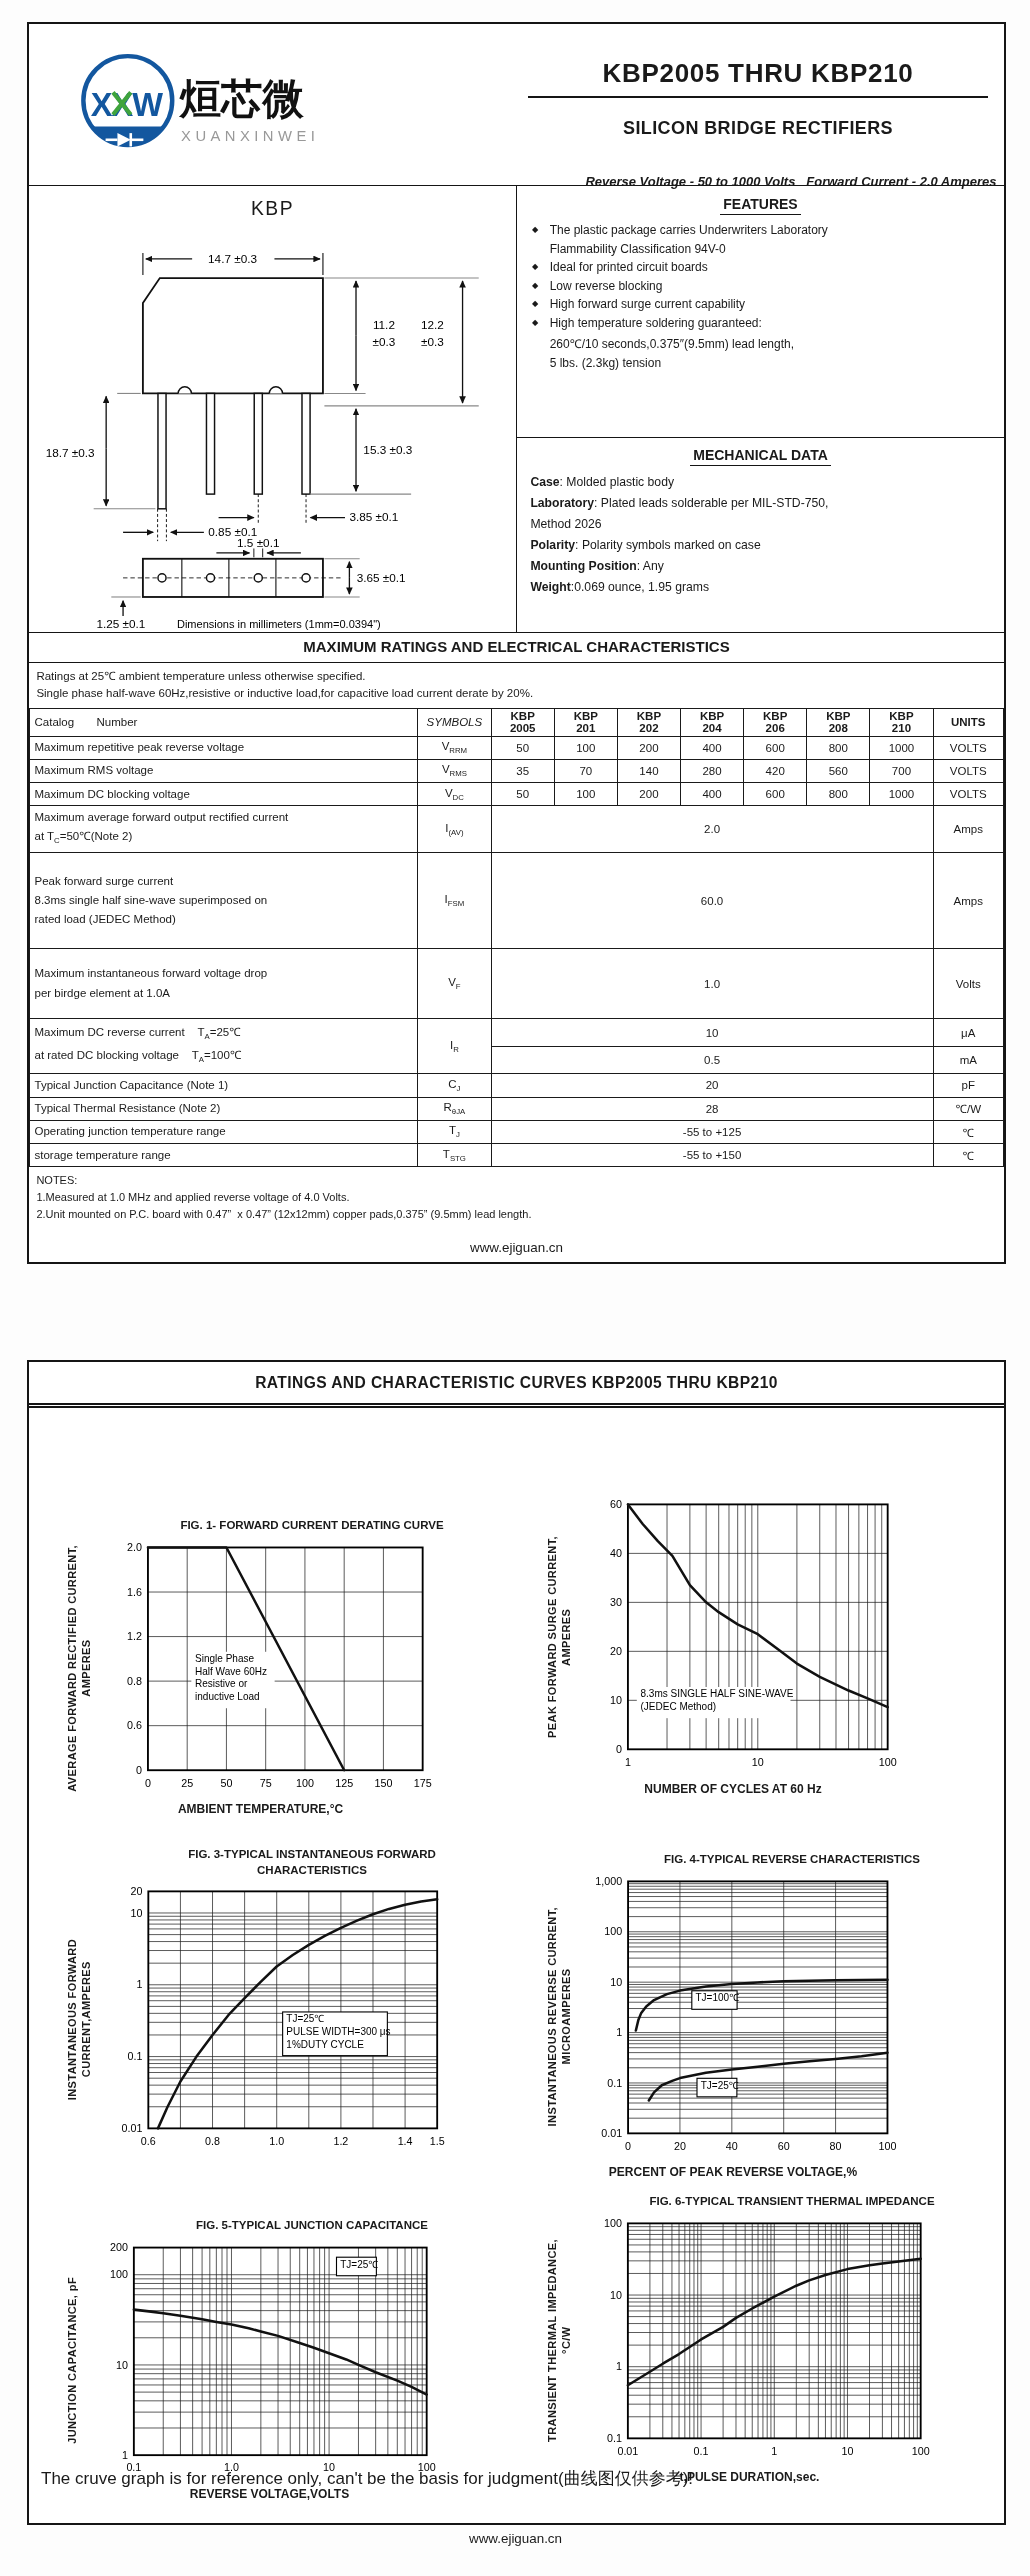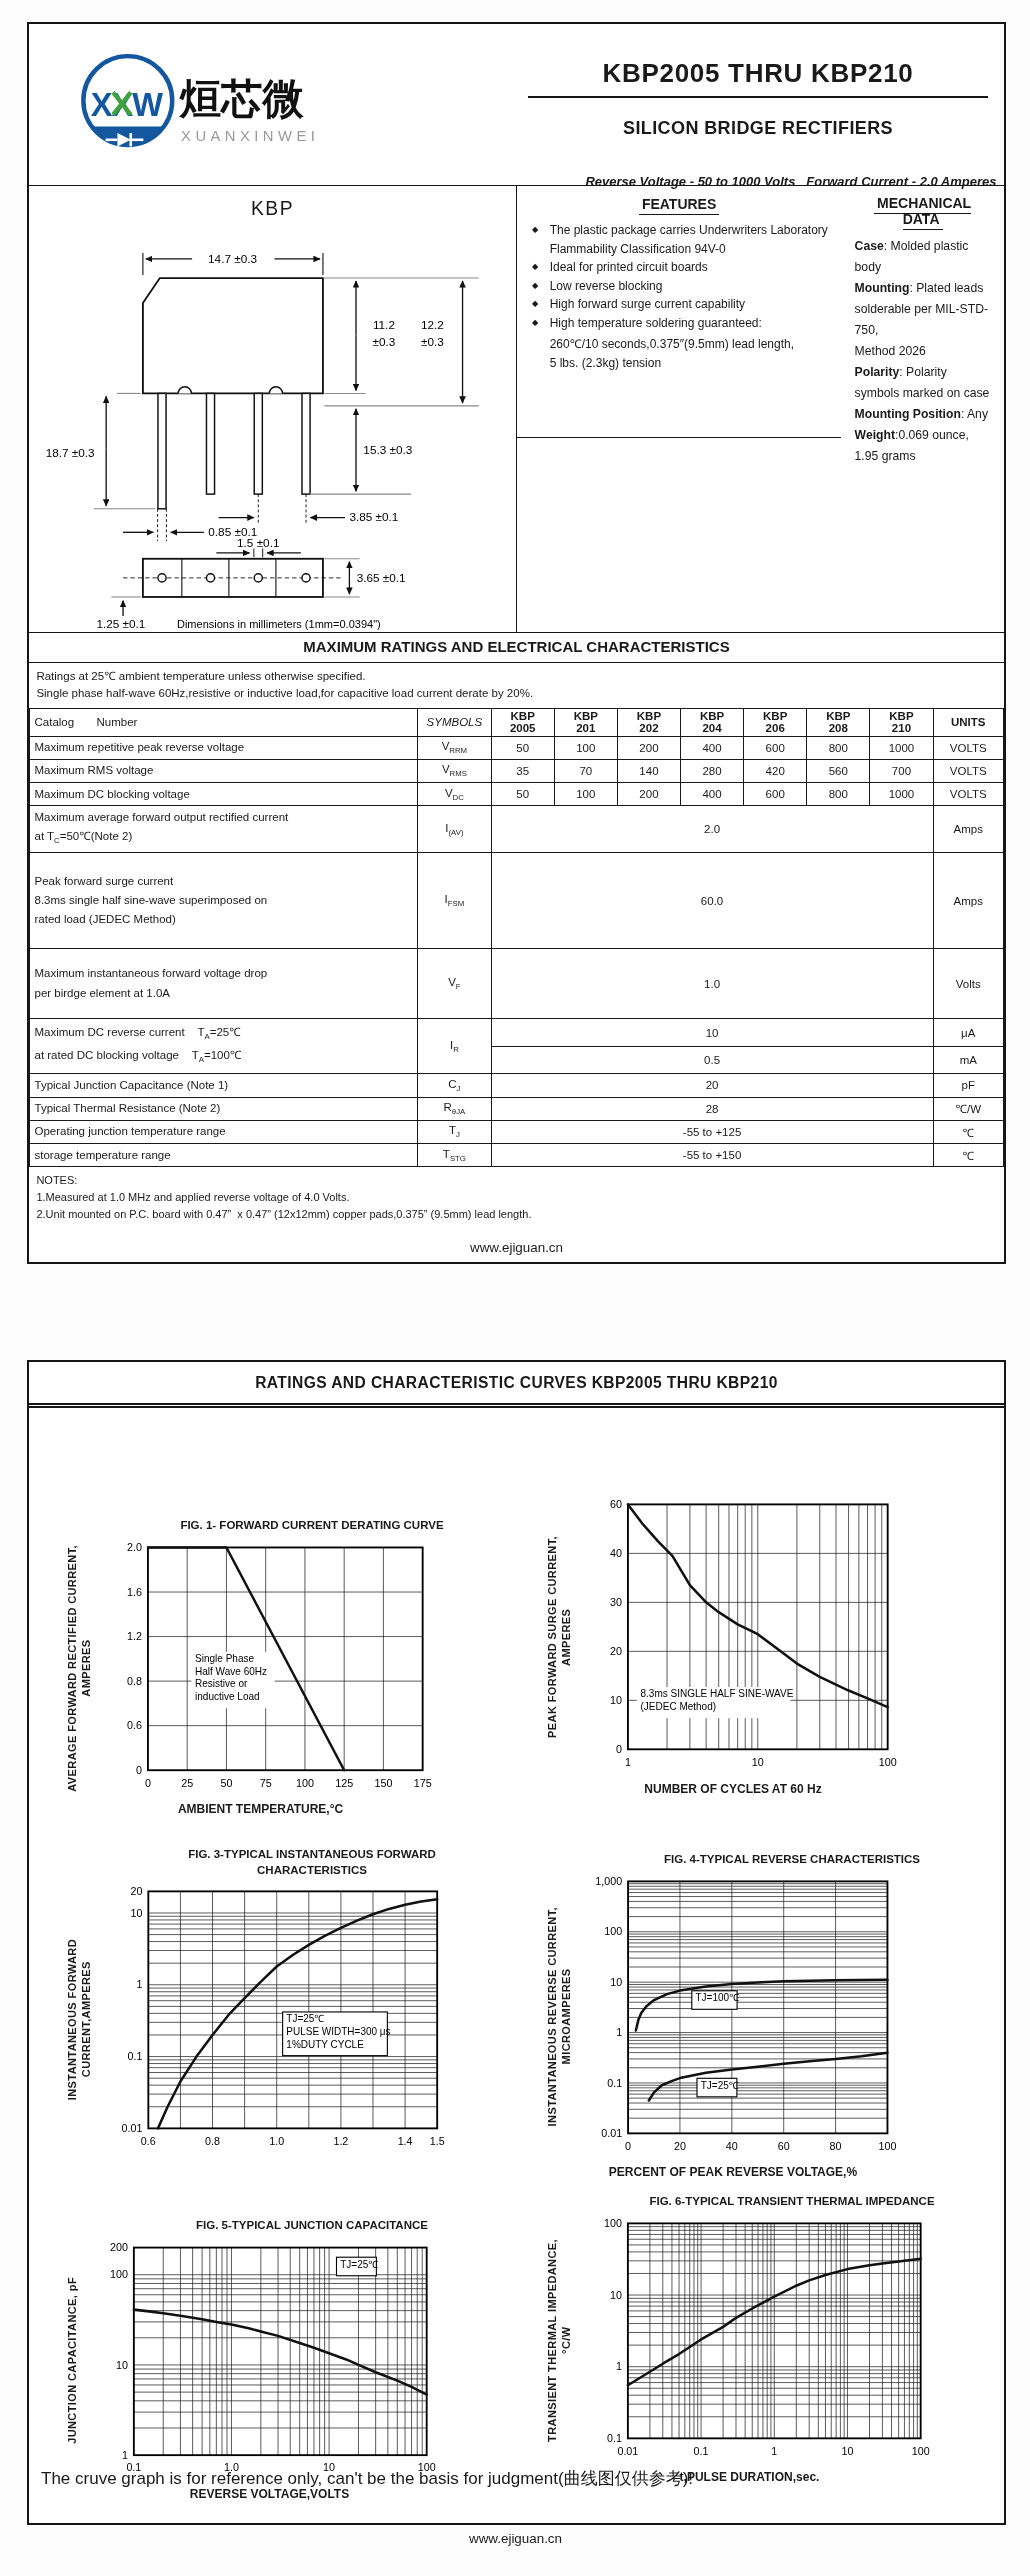--- a/index.html
+++ b/index.html
@@ -19,21 +19,21 @@
   .doc-title { text-align:center; font-size:26px; font-weight:bold; letter-spacing:0.7px; padding-top:24px; }
   .title-rule { border-top:2.2px solid #151515; margin:7.4px 13.4px 0 13.4px; }
   .doc-subtitle { text-align:center; font-size:18px; font-weight:bold; margin-top:19.3px; letter-spacing:0.4px; }
   .doc-tagline { position:absolute; bottom:6px; right:4.5px; width:100%; text-align:right;
                  font-size:13px; font-style:italic; font-weight:bold; }
 
   
   .p1-main { display:flex; height:447px; border-bottom:1.5px solid #151515; }
   .pkg-col { width:488px; border-right:1.5px solid #151515; padding-top:6px; }
   .pkg-title { text-align:center; font-size:19.3px; letter-spacing:1.5px; margin:6px 0 0 0; }
-  .right-col { flex:1; display:flex; }
+  .right-col { flex:1; display:flex; flex-direction:column; }
   .features-box { height:252px; border-bottom:1.5px solid #151515; padding:10.4px 13.4px 0 13.4px; }
   .mech-box { flex:1; padding:9px 13.4px 0 13.4px; }
   .sec-title { text-align:center; font-size:14px; font-weight:bold; margin-bottom:9px; }
   .sec-title span { border-bottom:1.5px solid #151515; padding:0 3px 1.5px 3px; }
   .feat-row { display:flex; font-size:12px; line-height:18.5px; }
   .feat-bullet { width:19.3px; text-align:left; font-size:8.2px; line-height:18.5px; padding-left:1.5px; }
   .feat-note { margin-top:3px; }
   .mech-line { font-size:12.2px; line-height:21px; }
 
   
@@ -247,21 +247,21 @@
                 <div>260℃/10 seconds,0.375″(9.5mm) lead length,</div>
                 <div>5 lbs. (2.3kg) tension</div>
               </div>
             </div>
           </div>
       </div>
       <div class="mech-box">
         <div class="sec-title"><span>MECHANICAL DATA</span></div>
         <div id="mech-list">
             <div class="mech-line"><b>Case</b>: Molded plastic body</div>
-            <div class="mech-line"><b>Mounting</b>: Plated leads solderable per MIL-STD-750,</div>
+            <div class="mech-line"><b>Laboratory</b>: Plated leads solderable per MIL-STD-750,</div>
             <div class="mech-line"> Method 2026</div>
             <div class="mech-line"><b>Polarity</b>: Polarity symbols marked on case</div>
             <div class="mech-line"><b>Mounting Position</b>: Any</div>
             <div class="mech-line"><b>Weight</b>:0.069 ounce, 1.95 grams</div>
           </div>
       </div>
     </div>
   </div>
 
   <div class="ratings-title">MAXIMUM RATINGS AND ELECTRICAL CHARACTERISTICS</div>

